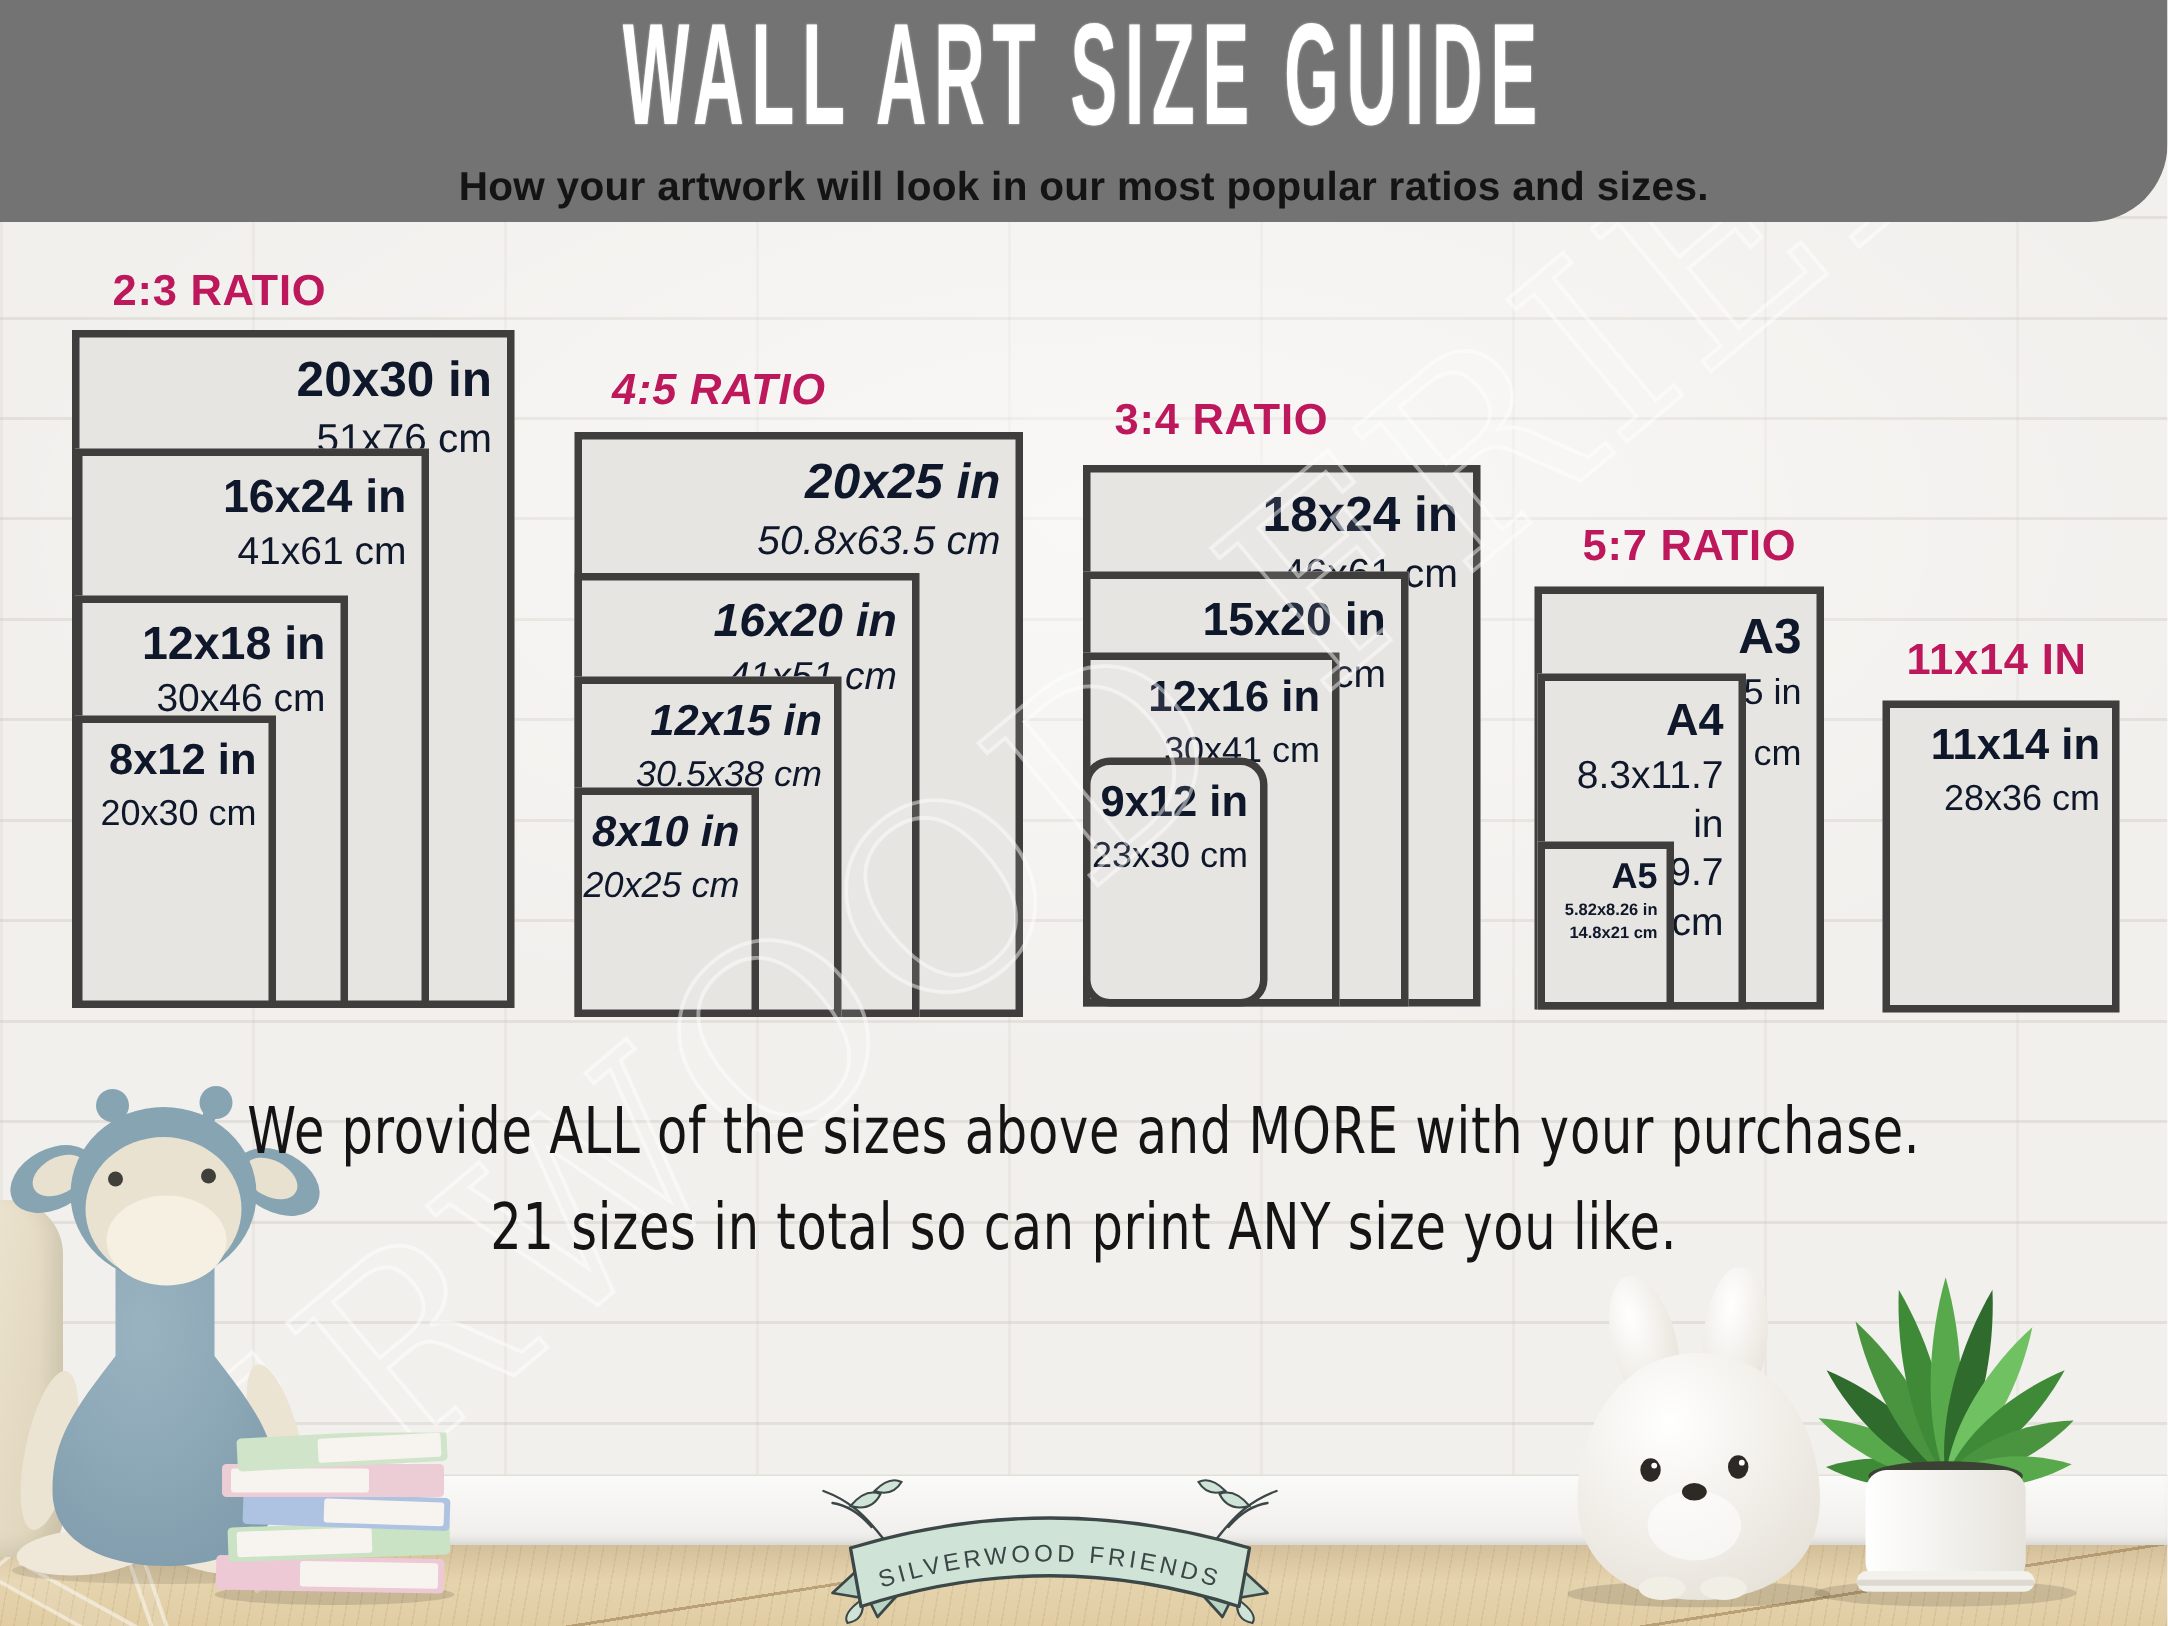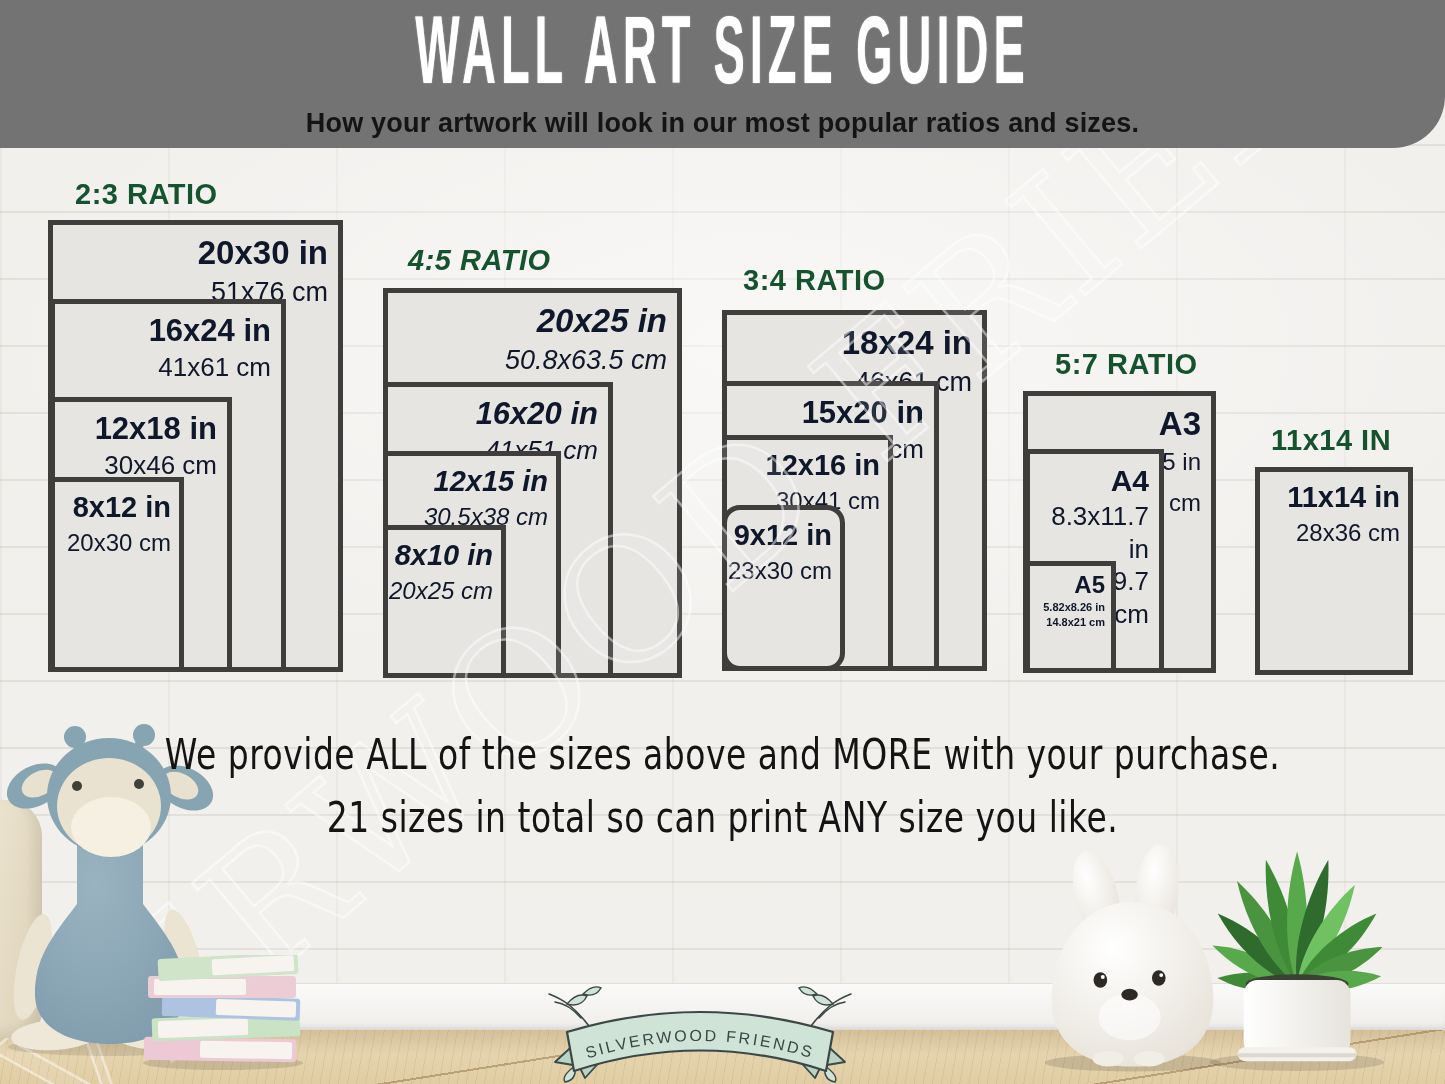--- a/index.html
+++ b/index.html
@@ -35,21 +35,21 @@
   .header .subtitle{margin-top:27px;color:#141414;font-size:27px;font-weight:700;letter-spacing:.2px;}
 
   
   .watermark{position:absolute;left:660px;top:575px;width:0;height:0;z-index:3;pointer-events:none;}
   .watermark span{display:inline-block;white-space:nowrap;transform:translate(-50%,-50%) rotate(-40deg);
     font-family:"DejaVu Serif",serif;font-size:170px;letter-spacing:6px;
     color:rgba(255,255,255,.10);-webkit-text-stroke:2.5px rgba(255,255,255,.48);}
 
   
   .size-group{position:absolute;z-index:2;}
-  .group-title{position:absolute;top:0;left:0;font-size:29px;font-weight:700;color:#14532d;
+  .group-title{position:absolute;top:0;left:0;font-size:29px;font-weight:700;color:#be185d;
     letter-spacing:.5px;white-space:nowrap;}
   .size-box{position:absolute;bottom:0;background:#e7e5e2;border:5px solid #403e3c;
     box-sizing:border-box;}
   .lbl{position:absolute;top:0;left:0;right:0;text-align:right;padding:7px 10px 0 0;
     color:#0f172a;line-height:1.3;}
   .lbl .l1{font-weight:700;}
   .lbl .l2,.lbl .l3{font-weight:400;}
   .s34 .l1{font-size:33px;} .s34 .l2{font-size:27px;}
   .s32 .l1{font-size:31px;} .s32 .l2{font-size:26px;}
   .s30 .l1{font-size:29px;} .s30 .l2{font-size:24px;}

